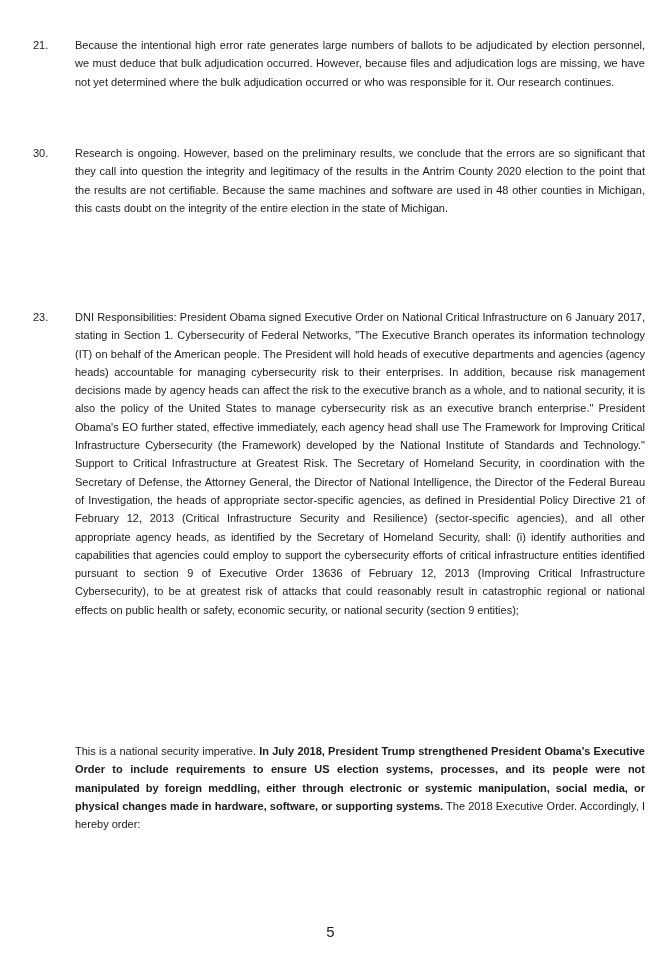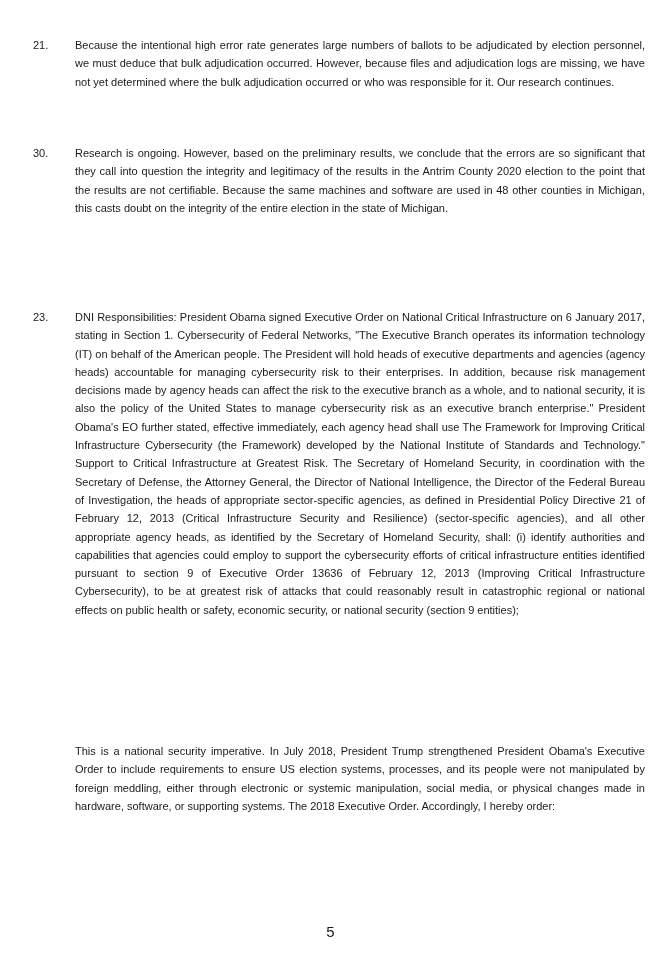--- a/index.html
+++ b/index.html
@@ -19,21 +19,21 @@
     position: absolute; left: 0; top: 0; width: 40px;
   }
   .body {
     margin-left: 42px; width: 570px;
     text-align: justify; text-align-last: left;
   }
   #p21 { top: 36px; }
   #p22 { top: 144px; }
   #p23 { top: 268px; margin-top: 40px; }
   #p23b { top: 742px; }
-  b { font-weight: normal; }
+  b { font-weight: bold; }
   .page-number {
     position: absolute; top: 923px; left: 0; width: 661px; text-align: center;
     font-size: 15px;
   }
 </style>
 </head>
 <body>
 
 <div class="page">
 

